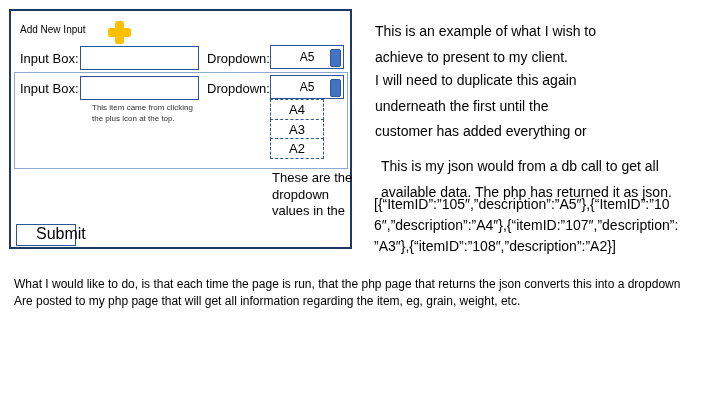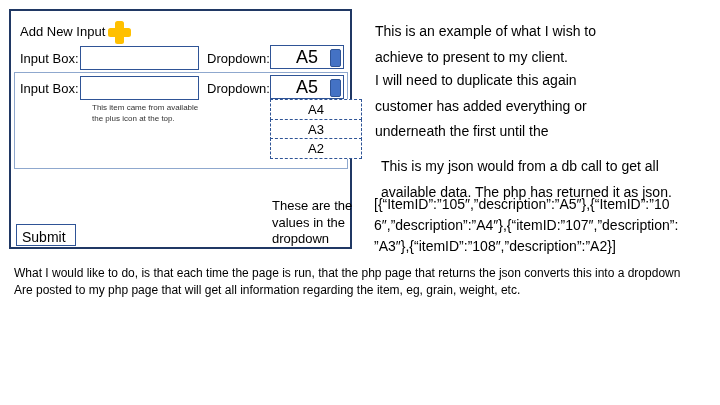--- a/index.html
+++ b/index.html
@@ -13,74 +13,74 @@
     color:#000000;
     overflow:hidden;
   }
   .abs{position:absolute;box-sizing:border-box;}
   .nowrap{white-space:nowrap;}
 
   
   .outer-panel{left:9px;top:9px;width:343px;height:240px;border:2px solid #203864;background:#ffffff;}
   .inner-panel{left:14px;top:72px;width:334px;height:97px;border:1.5px solid #8FA8CE;background:transparent;}
 
-  .add-label{left:20px;top:24px;font-size:13px;}
+  .add-label{left:20px;top:24px;font-size:10px;}
   .plus-icon{left:108px;top:21px;width:23px;height:23px;}
   .plus-icon::before{content:"";position:absolute;left:7px;top:0;width:9px;height:23px;background:#FFC000;border-radius:2.5px;}
   .plus-icon::after{content:"";position:absolute;left:0;top:7px;width:23px;height:9px;background:#FFC000;border-radius:2.5px;}
 
   .lbl{font-size:13px;white-space:nowrap;}
   .lbl-input-1{left:20px;top:51px;}
   .lbl-input-2{left:20px;top:81px;}
   .lbl-dd-1{left:207px;top:51px;}
   .lbl-dd-2{left:207px;top:81px;}
 
   input.wf-input{
     border:1.5px solid #2F5496;background:#ffffff;outline:none;
     font-family:"Liberation Sans", sans-serif;font-size:13px;padding:2px 4px;
   }
   .input-1{left:80px;top:46px;width:119px;height:24px;}
   .input-2{left:80px;top:76px;width:119px;height:24px;}
 
   .dd{
     border:1.5px solid #2F5496;background:#ffffff;
     display:flex;align-items:center;justify-content:center;
-    font-size:18px;cursor:default;
+    font-size:12px;cursor:default;
   }
   .dd-1{left:270px;top:45px;width:74px;height:24px;}
   .dd-2{left:270px;top:75px;width:74px;height:24px;}
   .thumb{position:absolute;right:2px;top:3px;width:9px;height:16px;background:#4472C4;border:1px solid #2F5496;border-radius:2px;}
 
   .opts{left:270px;top:99px;width:78px;}
   .opt{
-    width:92px;height:21px;margin-top:-1.5px;box-sizing:border-box;
+    width:54px;height:21px;margin-top:-1.5px;box-sizing:border-box;
     border:1.5px dashed #2F5496;background:#ffffff;
     display:flex;align-items:center;justify-content:center;font-size:13px;
   }
   .opt:first-child{margin-top:0;}
 
   .row-note{left:92px;top:102px;font-size:8px;line-height:11px;color:#333333;}
-  .opts-note{left:272px;top:170px;font-size:13px;line-height:16.5px;margin-top:28px;}
+  .opts-note{left:272px;top:170px;font-size:13px;line-height:16.5px;}
 
   .submit-btn{
     left:16px;top:224px;width:60px;height:22px;
     border:1.5px solid #2F5496;background:#ffffff;
-    display:flex;align-items:flex-end;padding-left:5px;
-    font-size:14px;cursor:default;
+    display:flex;align-items:flex-start;padding-left:19px;
+    font-size:16px;cursor:default;
   }
 
   
   .para{font-size:14px;line-height:17.5px;}
   .para div{white-space:nowrap;margin-top:8px;}
   .para-1{left:375px;top:15px;}
   .para-2{left:375px;top:64px;}
   .para-3{left:381px;top:150px;}
   .json-block{left:374px;top:194px;font-size:14px;line-height:21px;}
   .json-block div{white-space:nowrap;}
-  .footer-para{left:14px;top:265px;font-size:12px;line-height:17.3px;}
+  .footer-para{left:14px;top:276px;font-size:12px;line-height:17.3px;}
   .footer-para div{white-space:nowrap;}
 </style>
 </head>
 <body>
 
 <div class="stage">
 
   <div class="abs outer-panel"></div>
 
   <div class="abs add-label nowrap">Add New Input</div>
@@ -98,49 +98,49 @@
 
   <div class="abs lbl lbl-input-2">Input Box:</div>
   <input class="abs wf-input input-2" value="" style="">
   <div class="abs lbl lbl-dd-2">Dropdown:</div>
   <div class="abs dd dd-2">
     <span>A5</span>
     <span class="thumb"></span>
   </div>
 
   <div class="abs row-note">
-    <div>This item came from available</div>
+    <div>This item came from clicking</div>
     <div>the plus icon at the top.</div>
   </div>
 
   <div class="abs opts">
     <div class="opt">A4</div>
     <div class="opt">A3</div>
     <div class="opt">A2</div>
   </div>
 
   <div class="abs opts-note">
     <div>These are the</div>
+    <div>dropdown</div>
     <div>values in the</div>
-    <div>dropdown</div>
   </div>
 
   <div class="abs submit-btn">
     <span>Submit</span>
   </div>
 
   <div class="abs para para-1">
     <div>This is an example of what I wish to</div>
     <div>achieve to present to my client.</div>
   </div>
 
   <div class="abs para para-2">
     <div>I will need to duplicate this again</div>
+    <div>underneath the first until the</div>
     <div>customer has added everything or</div>
-    <div>underneath the first until the</div>
   </div>
 
   <div class="abs para para-3">
     <div>This is my json would from a db call to get all</div>
     <div>available data. The php has returned it as json.</div>
   </div>
 
   <div class="abs json-block">
     <div>[{“ItemID”:”105″,”description”:”A5″},{“ItemID”:”10</div>
     <div>6″,”description”:”A4″},{“itemID:”107″,”description”:</div>

